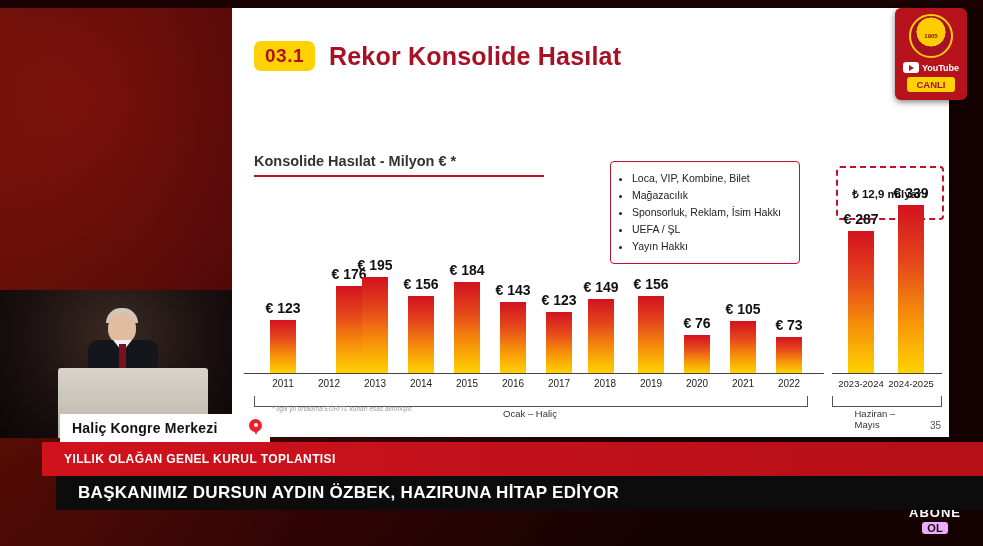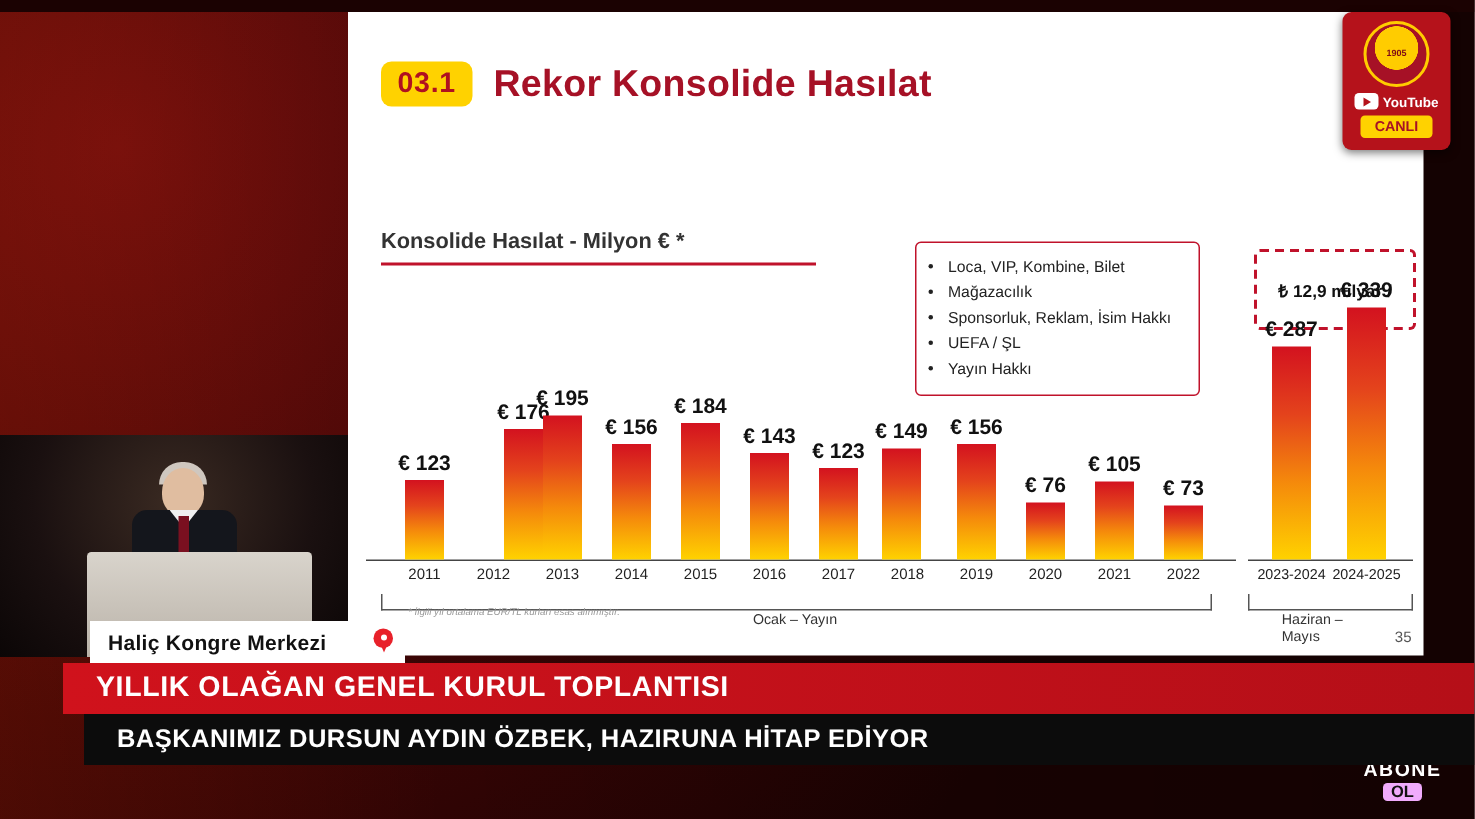--- a/index.html
+++ b/index.html
@@ -168,21 +168,21 @@
   .pin i{
     position:absolute;left:4.5px;top:4px;width:4px;height:4px;border-radius:50%;
     background:#fff;display:block;
   }
 
   .band1{
     position:absolute;left:42px;top:442px;width:941px;height:34px;
     background:linear-gradient(90deg,#d0121c 0%, #b50f18 100%);
     display:flex;align-items:center;padding-left:22px;box-sizing:border-box;
   }
-  .band1 span{font-size:19px;font-weight:bold;color:#fff;letter-spacing:.4px;}
+  .band1 span{font-size:12px;font-weight:bold;color:#fff;letter-spacing:.4px;}
   .band2{
     position:absolute;left:56px;top:476px;width:927px;height:34px;
     background:#0c0c0c;display:flex;align-items:center;padding-left:22px;box-sizing:border-box;
   }
   .band2 span{font-size:17px;font-weight:bold;color:#fff;letter-spacing:.3px;}
 
   
   .stagephoto{
     position:absolute;left:0;top:290px;width:232px;height:148px;
     background:
@@ -327,21 +327,21 @@
           <div class="bar" style="height: 168px;"></div>
           <div class="bar-lbl" style="bottom: 172px;">€ 339</div>
         </div>
       </div>
     <div class="xlabels2" id="xlabels-right">
         <div class="xlab2" style="left: 29px;">2023-2024</div>
         <div class="xlab2" style="left: 79px;">2024-2025</div>
       </div>
 
     <div class="brk" style="left:22px;top:388px;width:552px;"></div>
-    <div class="cap" style="left:298px;top:400px;">Ocak – Yayın</div>
+    <div class="cap" style="left:298px;top:400px;">Ocak – Haliç</div>
 
     <div class="brk" style="left:600px;top:388px;width:108px;"></div>
     <div class="cap" style="left:654px;top:400px;">Haziran – Mayıs</div>
 
     <div class="footnote">* İlgili yıl ortalama EUR/TL kurları esas alınmıştır.</div>
     <div class="slide-num">35</div>
   </div>
 
   <div class="yt">
     <div class="gs-logo">1905</div>

